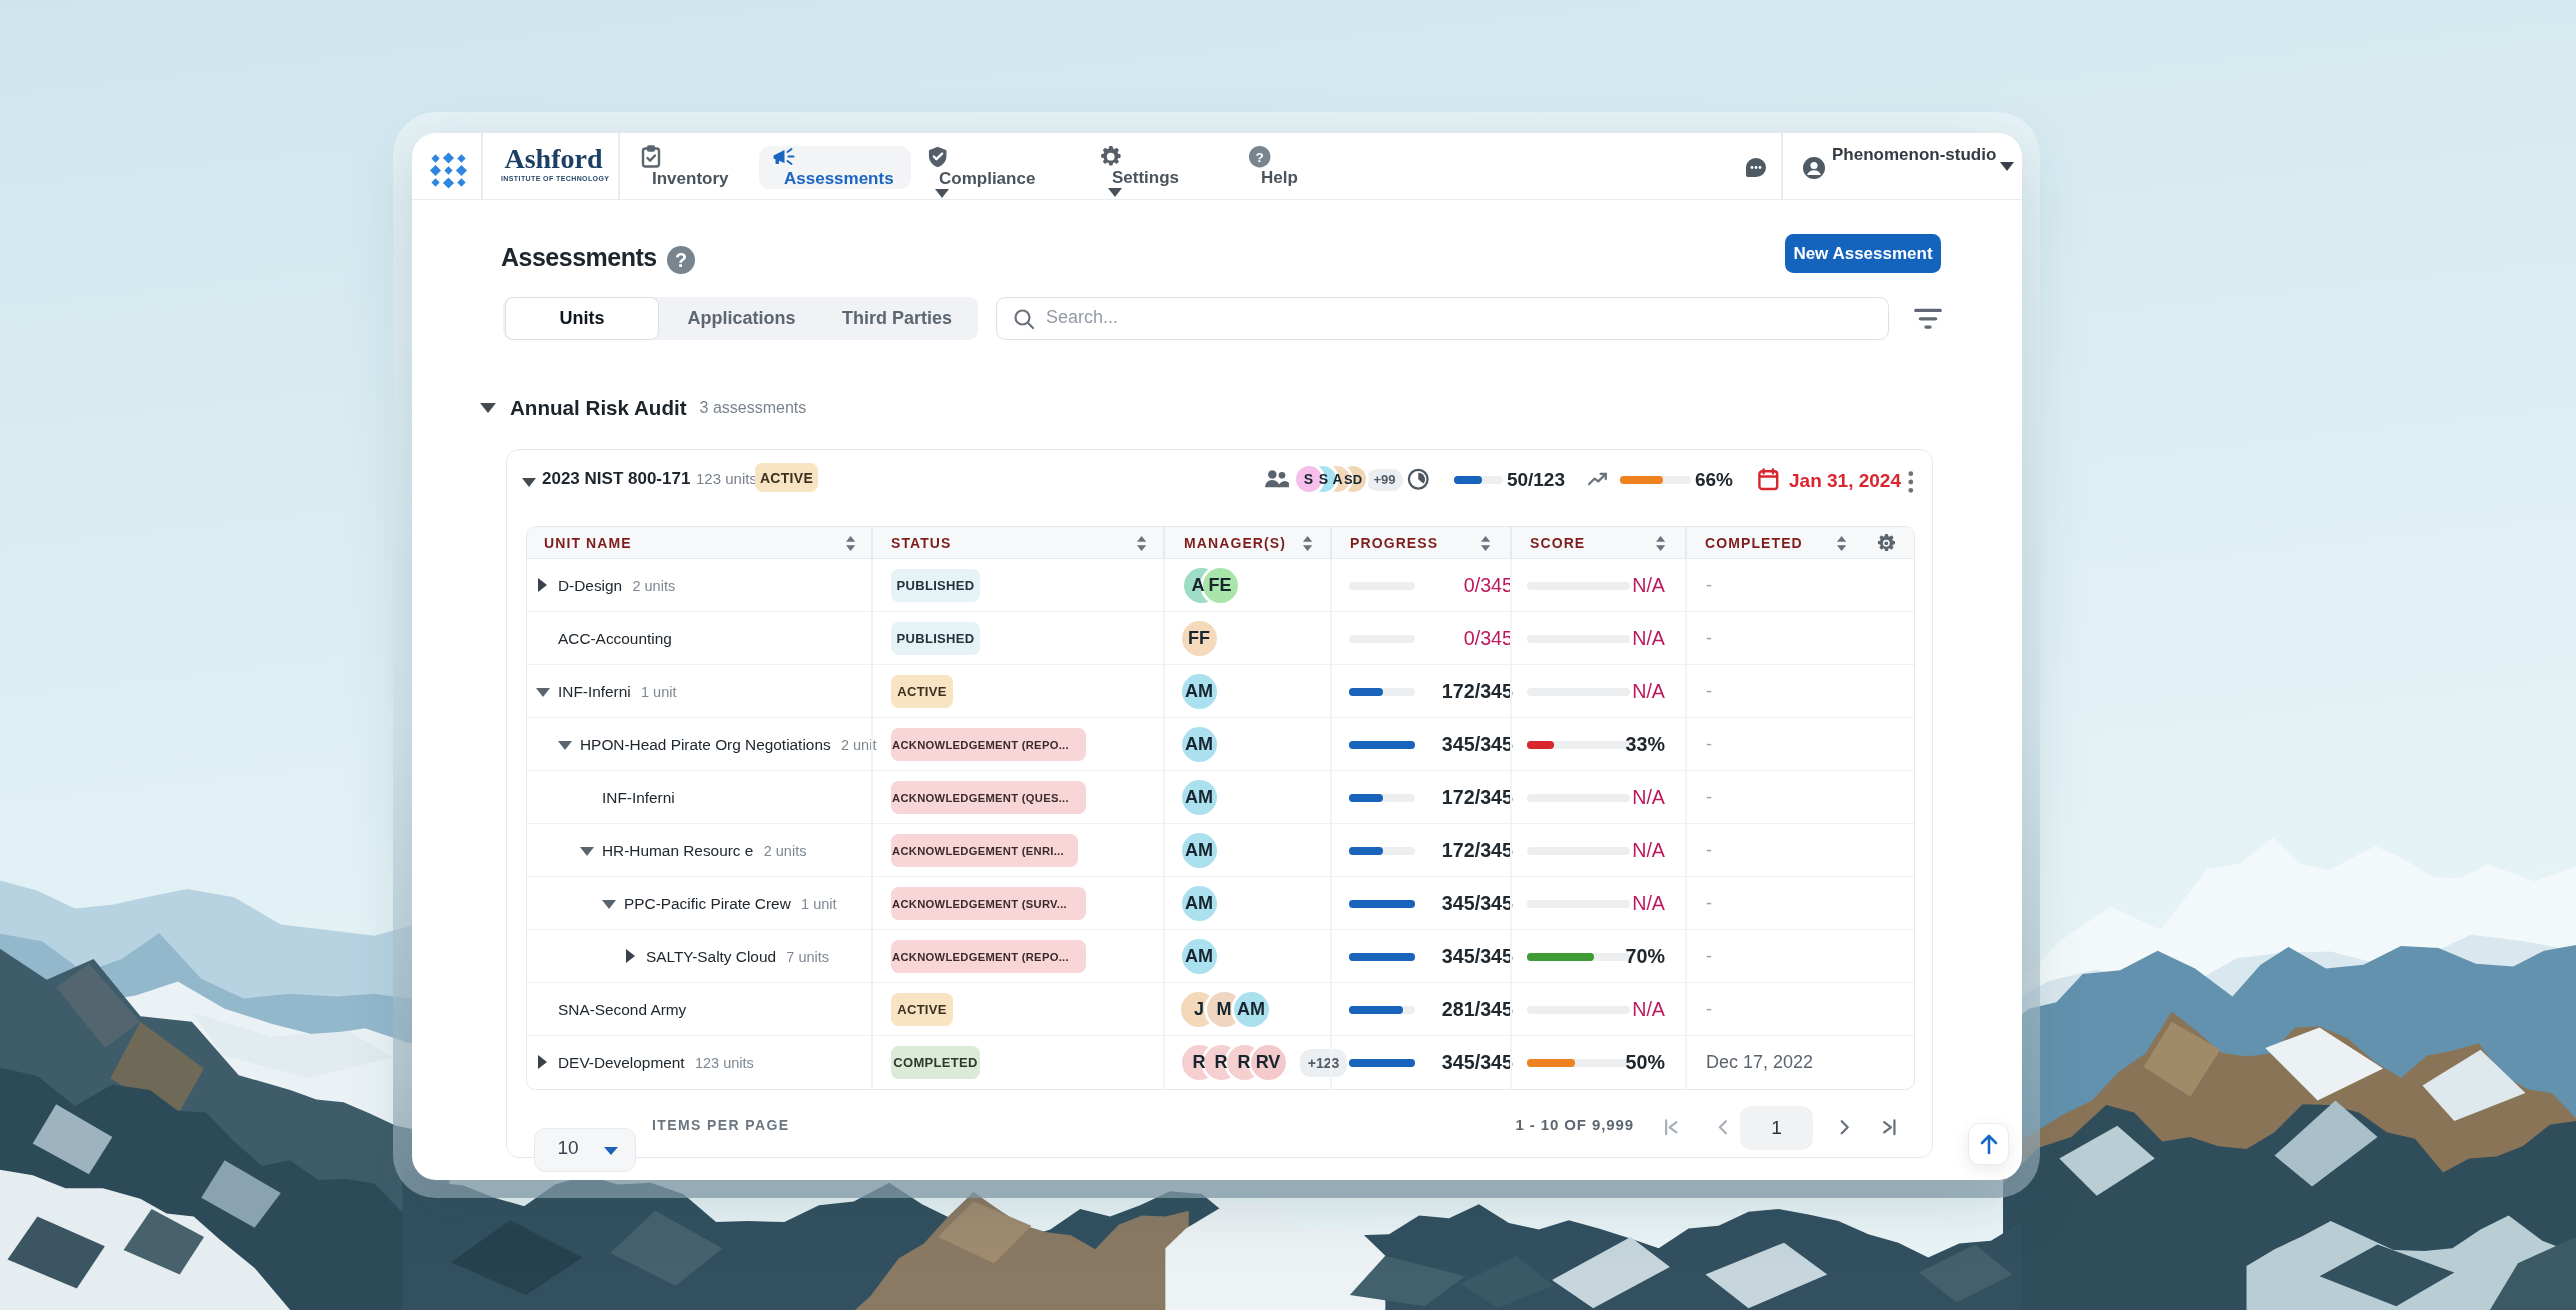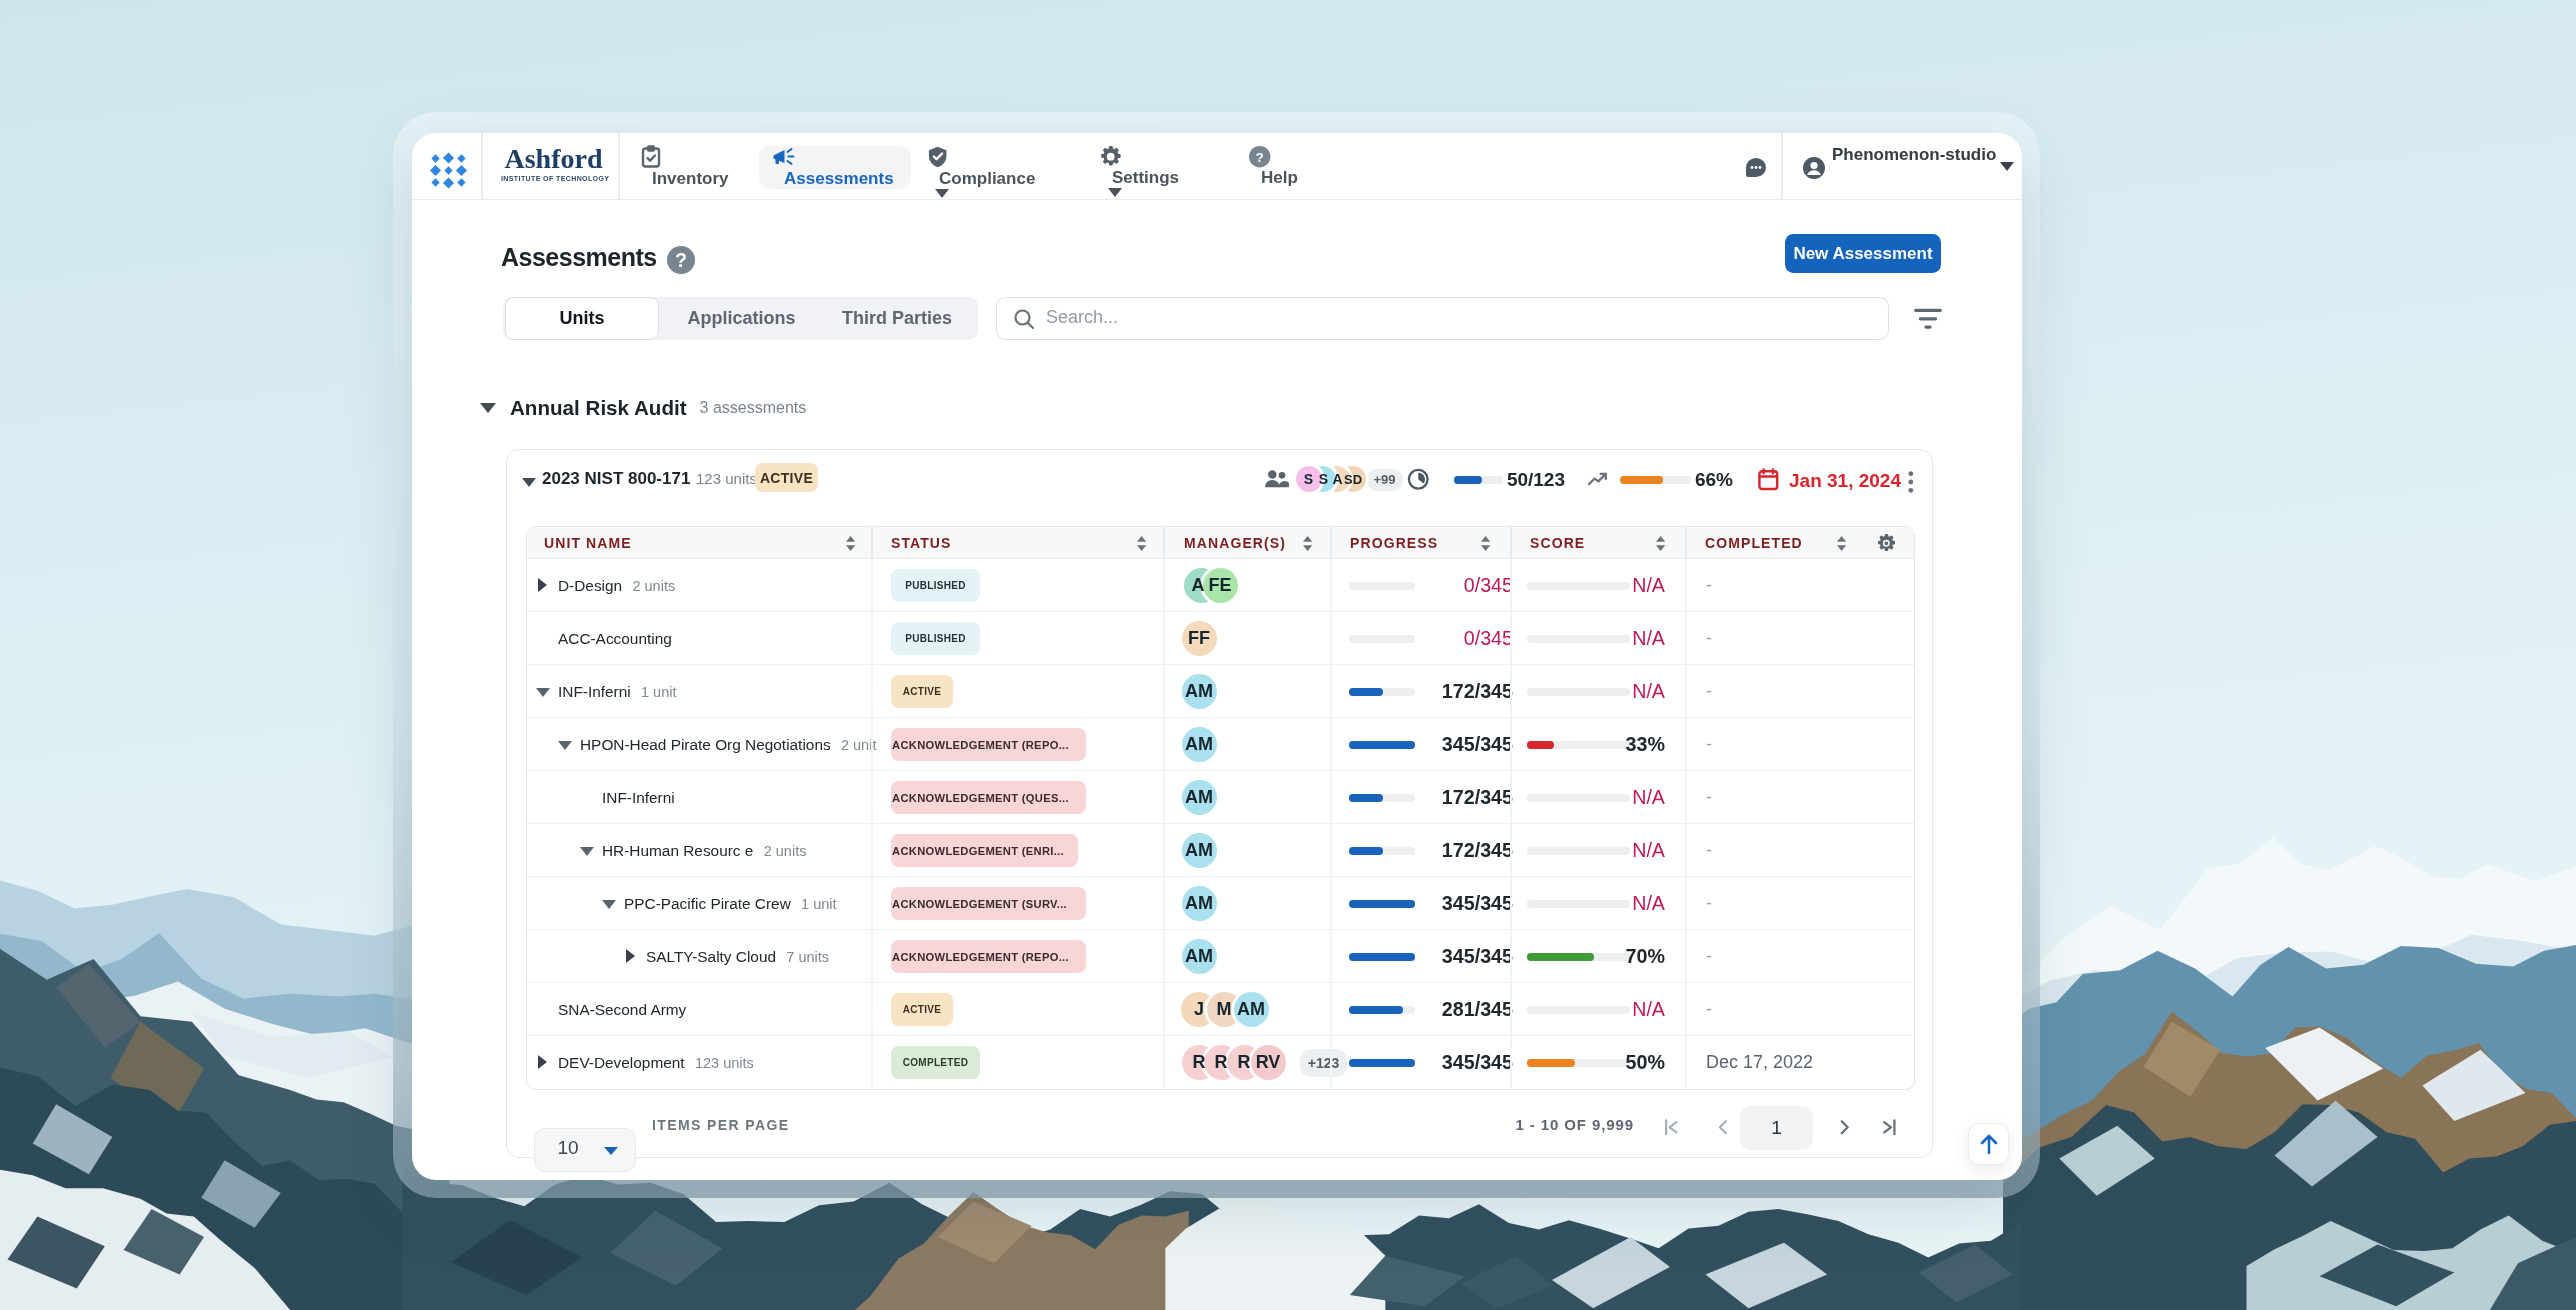--- a/index.html
+++ b/index.html
@@ -70,21 +70,21 @@
 .th { position:absolute; top:0; height:32px; display:flex; align-items:center; font-size:14px; font-weight:700; color:#7f1d1d; letter-spacing:1.1px; }
 .row { position:relative; height:53px; border-bottom:1.9px solid #eef1f3; }
 .row:last-child { border-bottom:none; }
 .cdiv { position:absolute; top:0; bottom:0; width:1.9px; background:#f1f3f5; }
 .hdiv { position:absolute; top:0; bottom:0; width:1.9px; background:#e7eaed; }
 .uname { position:absolute; top:0; height:53px; display:flex; align-items:center; font-size:15.4px; color:#20282f; white-space:nowrap; }
 .uname .sub { font-size:14.5px; color:#7d8893; margin-left:10.3px; }
 .rc { position:absolute; width:0; height:0; }
 .rc.right { border-top:7.5px solid transparent; border-bottom:7.5px solid transparent; border-left:9.4px solid #39424c; }
 .rc.down { border-left:7.5px solid transparent; border-right:7.5px solid transparent; border-top:9.4px solid #5a646e; }
-.rbadge { position:absolute; left:364px; top:10.3px; height:33px; font-size:10px; }
+.rbadge { position:absolute; left:364px; top:10.3px; height:33px; font-size:13px; }
 .sorticon { position:absolute; }
 
 
 .pag { position:absolute; left:0; top:570px; width:100%; height:137px; }
 .selbox { position:absolute; left:27px; top:86px; width:102px; height:44px; background:#f4f6f7; border:1.9px solid #e7eaed; border-radius:11.2px;margin-top:22px; }
 .selbox .v { position:absolute; left:22.5px; top:8.4px; font-size:19px; color:#3c464f; }
 .selbox .c { position:absolute; right:17px; top:18px; width:0;height:0;border-left:7.5px solid transparent;border-right:7.5px solid transparent;border-top:8.4px solid #1b63b6; }
 .ipp { position:absolute; left:145px; top:97px; font-size:14px; font-weight:700; color:#6b7680; letter-spacing:1.4px; }
 .pinfo { position:absolute; left:936px; top:96px; width:191px; font-size:15px; font-weight:600; color:#5d6771; letter-spacing:0.9px; text-align:right; }
 .pagebox { position:absolute; left:1233px; top:86px; width:73px; height:44px; background:#f0f2f4; border-radius:11.2px; font-size:19px; color:#2a323b; display:flex; align-items:center; justify-content:center; }

